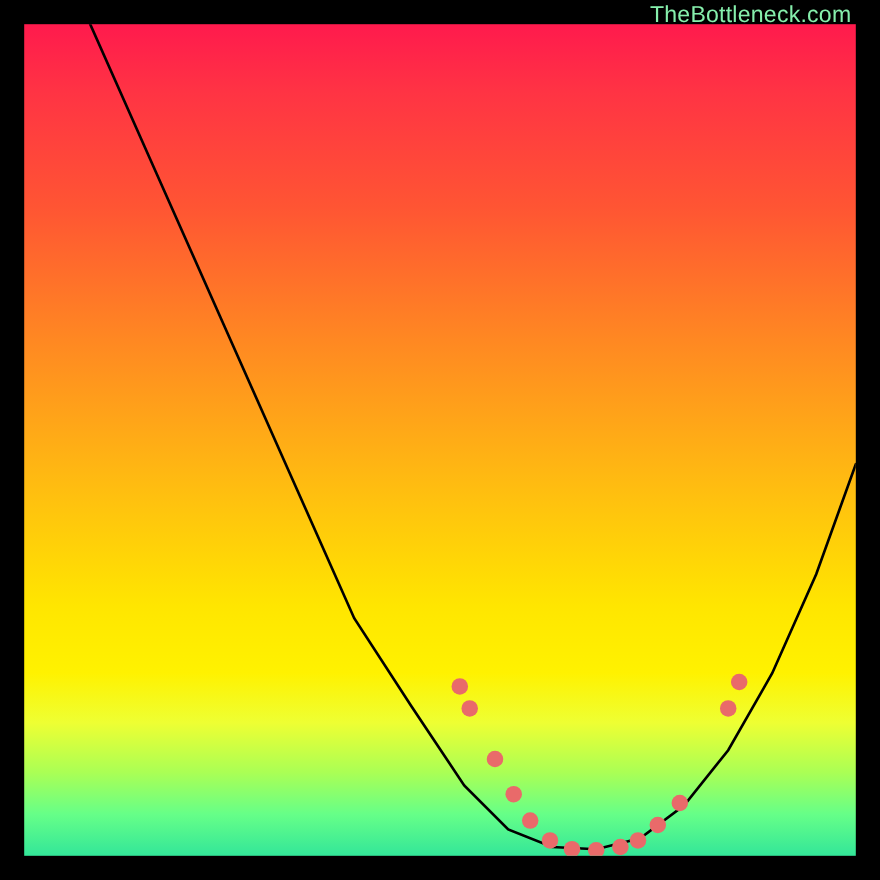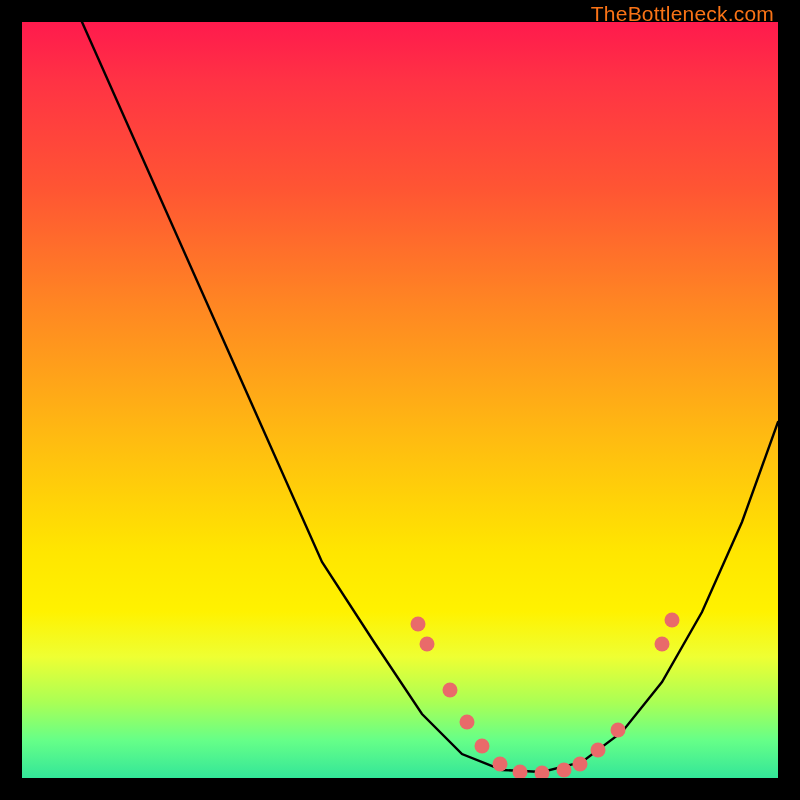--- a/index.html
+++ b/index.html
@@ -42,21 +42,21 @@
     position: absolute;
     left: 0;
     top: 0;
     width: 756px;
     height: 756px;
   }
   .watermark {
     position: absolute;
     top: 2px;
     right: 26px;
-    color: #f97316;
+    color: #86efac;
     font-size: 21px;
     font-weight: 500;
     letter-spacing: 0.2px;
   }
 </style>
 </head>
 <body>
 
 <div class="frame">
   <div class="plot"></div>

